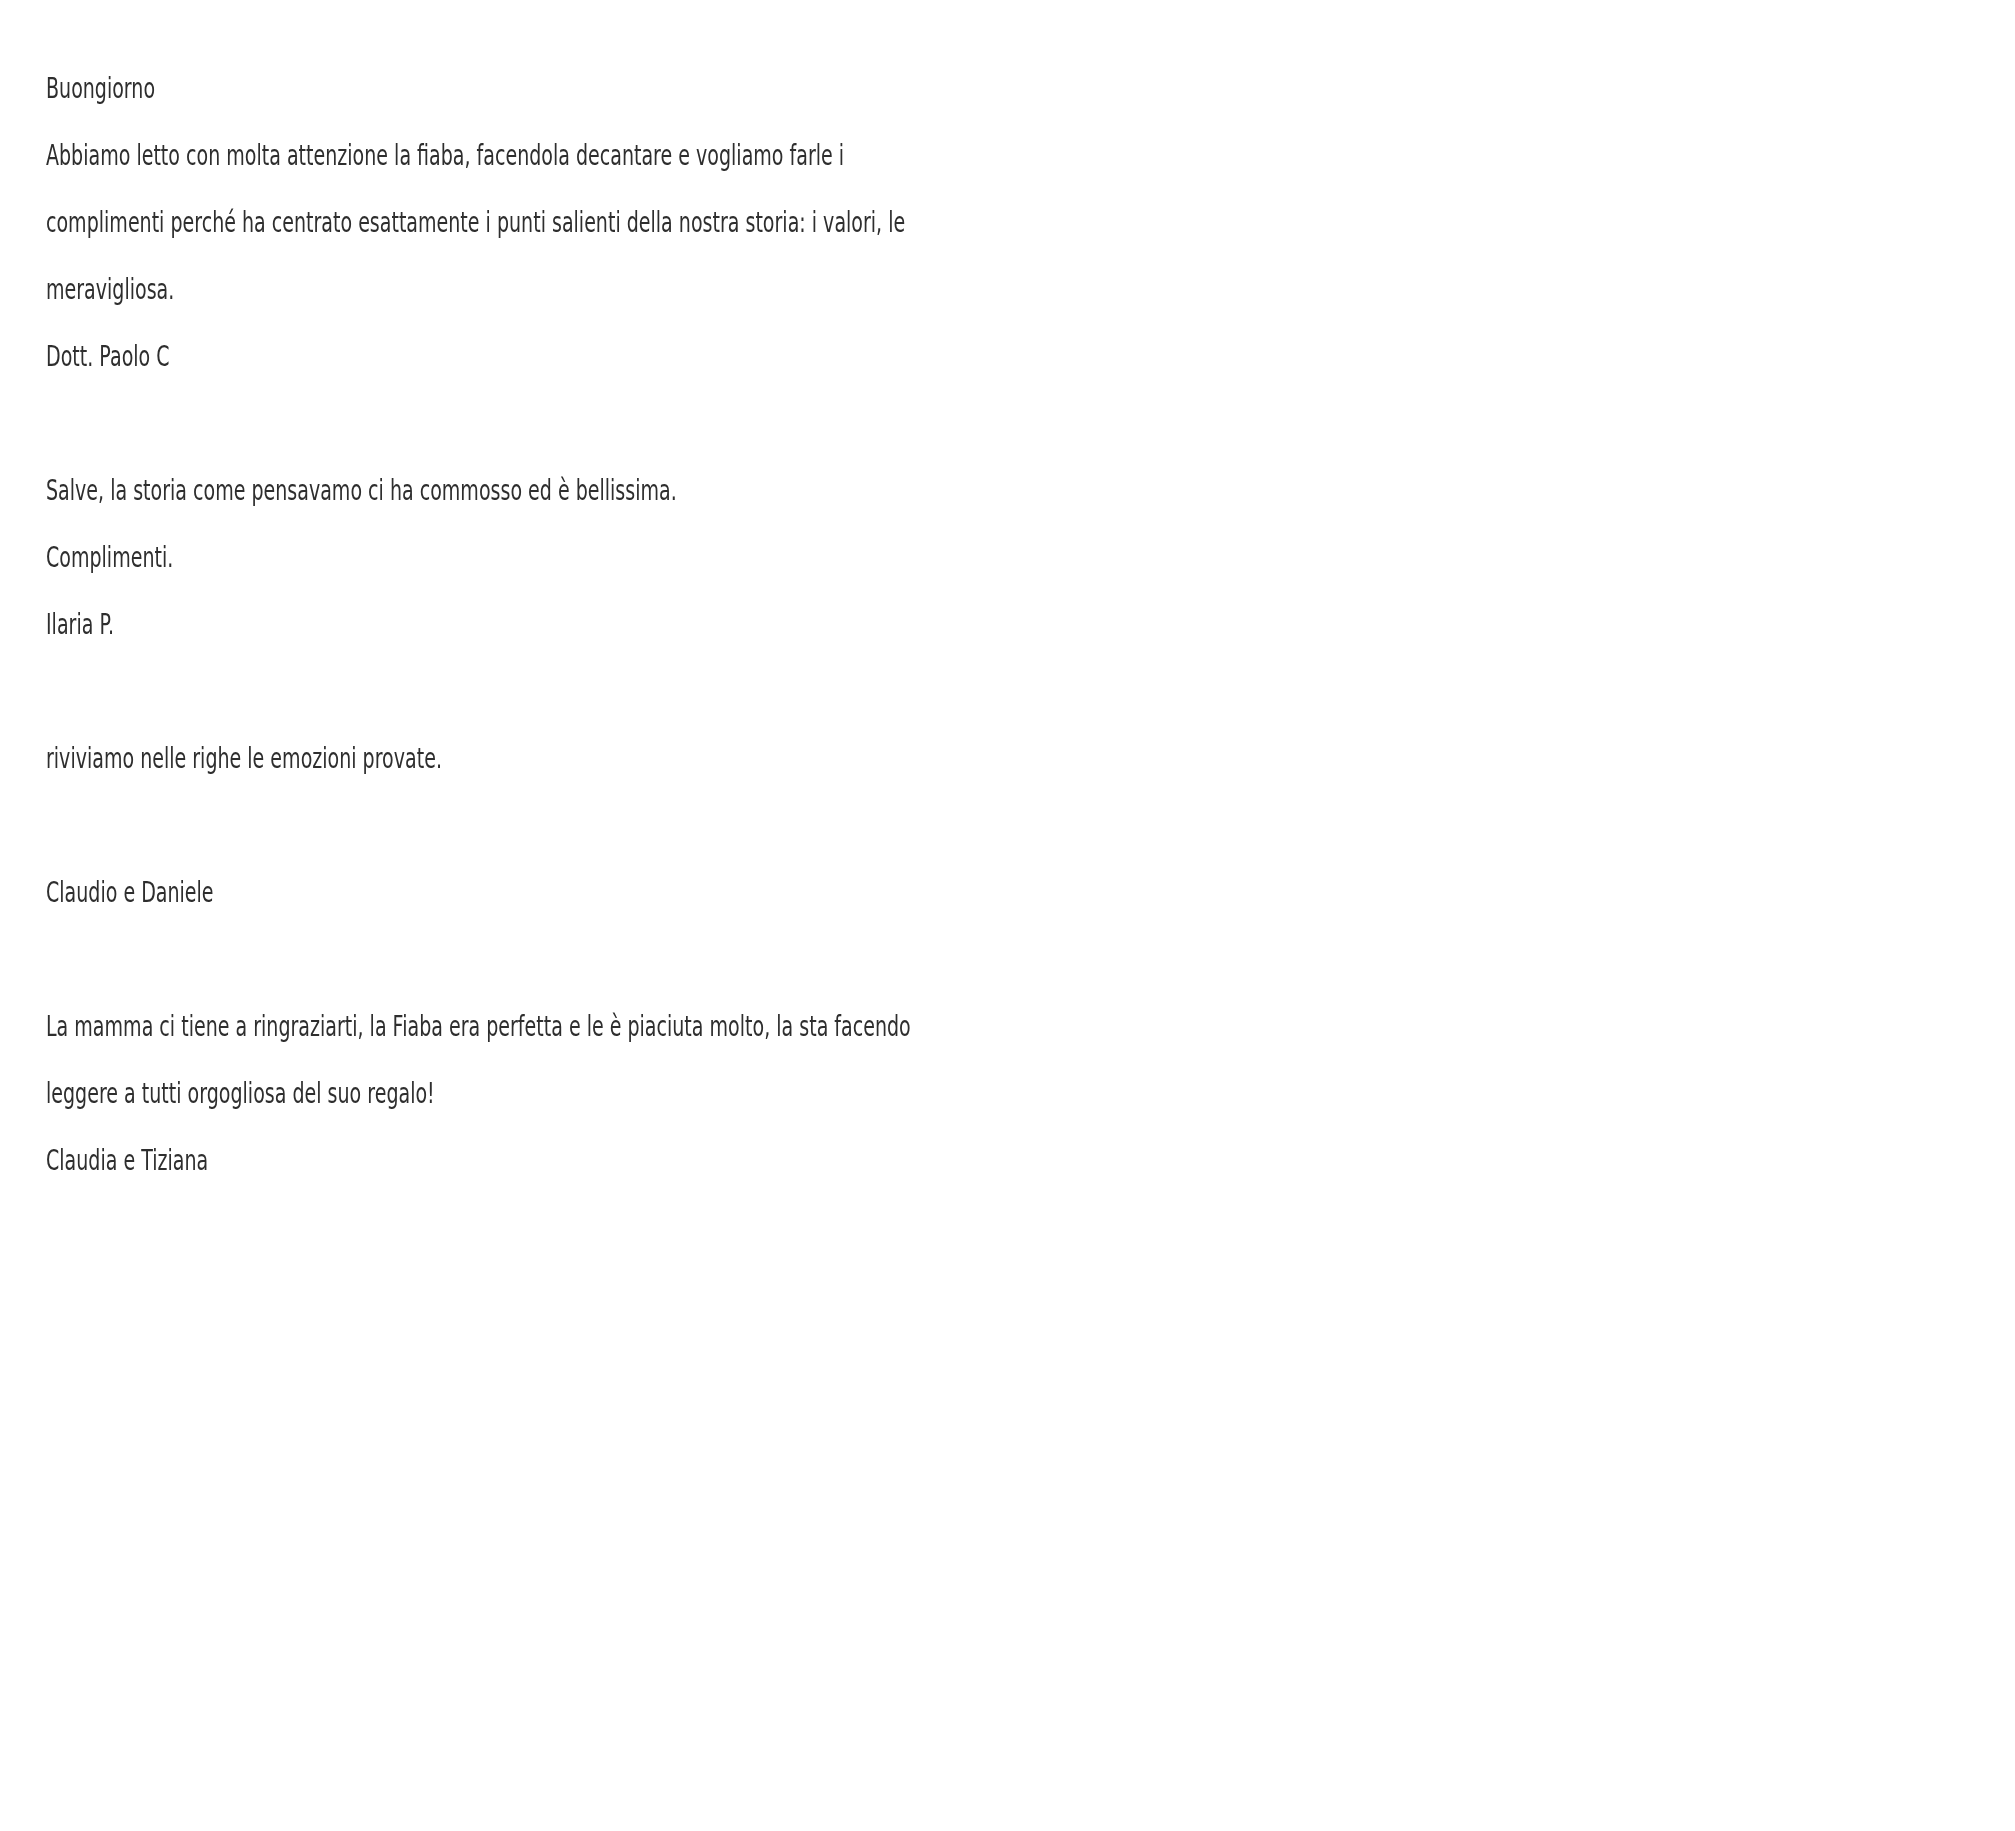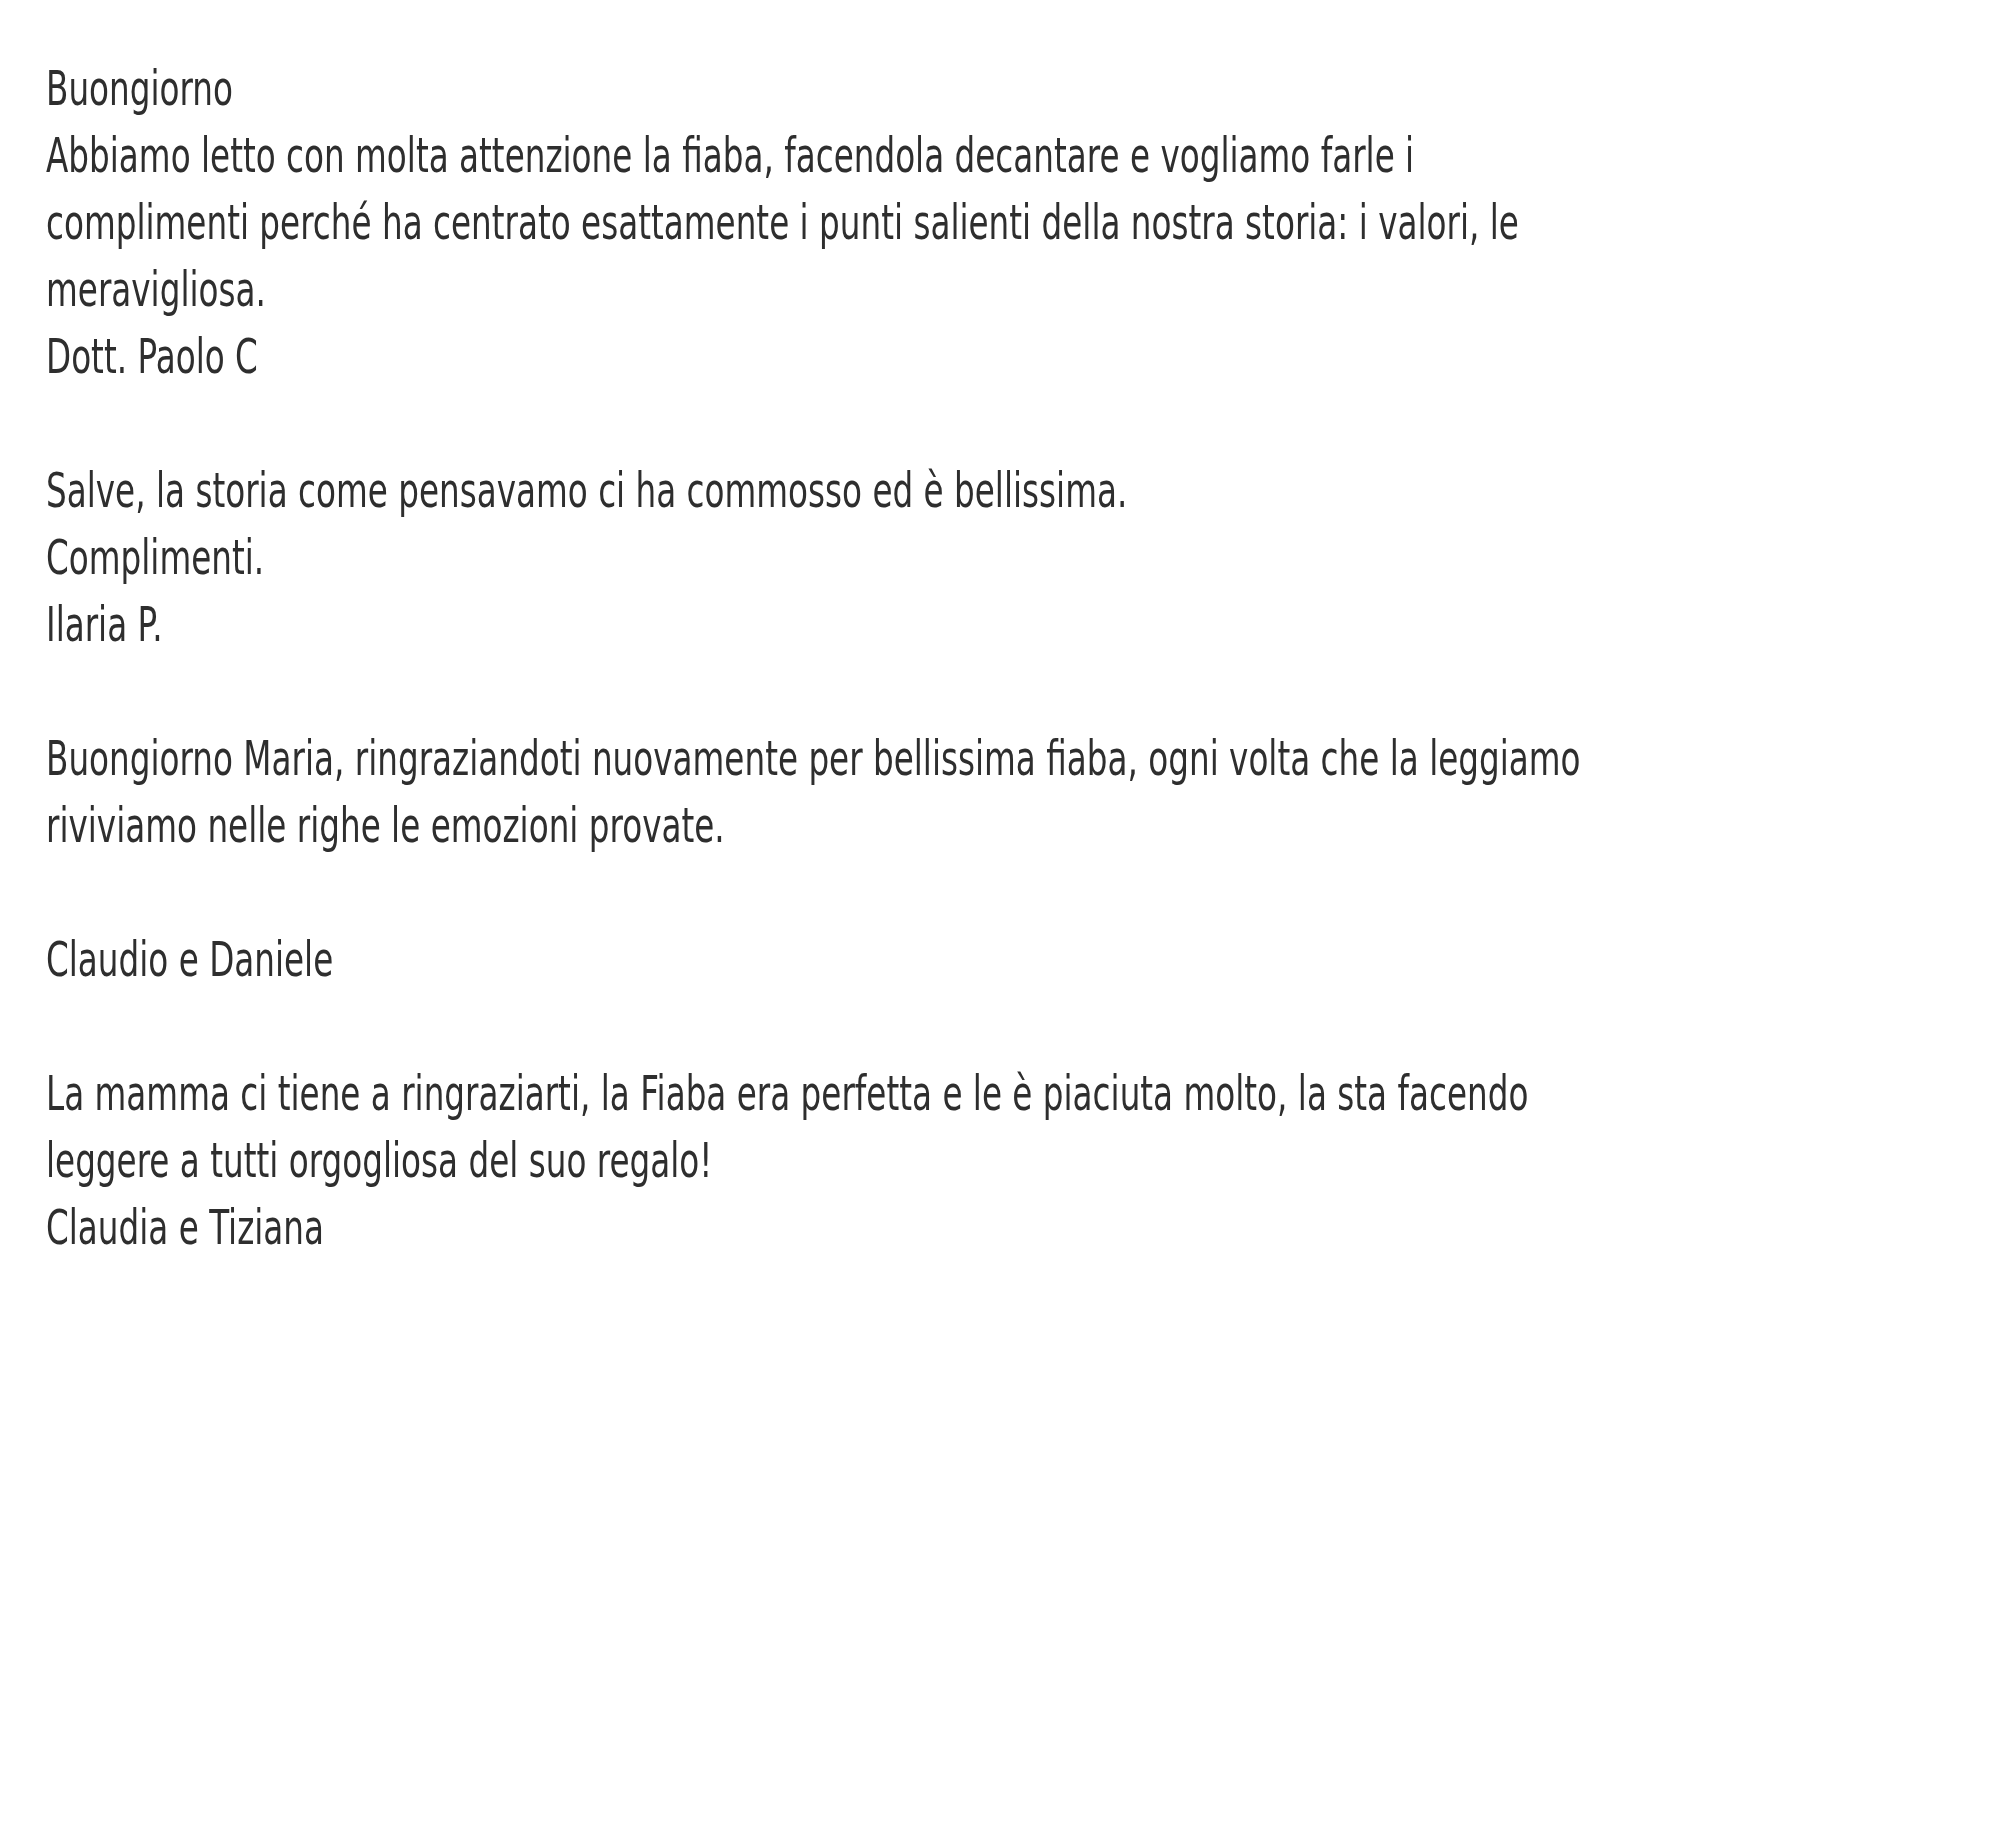--- a/index.html
+++ b/index.html
@@ -18,21 +18,21 @@
     font-family: cursive, "DejaVu Sans", sans-serif;
     color: #2e2e2e;
   }
   .block {
     margin: 0 0 67px 0;
   }
   .line {
     height: 67px;
     line-height: 67px;
     white-space: nowrap;
-    font-size: 48px;
+    font-size: 28px;
   }
   .line > span {
     display: inline-block;
     transform: scaleX(0.68);
     transform-origin: left center;
     letter-spacing: 0px;
   }
 </style>
 </head>
 <body>
@@ -47,21 +47,20 @@
     <div class="line"><span>Dott. Paolo C</span></div>
   </div>
 
   <div class="block">
     <div class="line"><span>Salve, la storia come pensavamo ci ha commosso ed è bellissima.</span></div>
     <div class="line"><span>Complimenti.</span></div>
     <div class="line"><span>Ilaria P.</span></div>
   </div>
 
   <div class="block">
-    <div class="line"><span>Buongiorno Maria, ringraziandoti nuovamente per bellissima fiaba, ogni volta che la leggiamo</span></div>
     <div class="line"><span>riviviamo nelle righe le emozioni provate.</span></div>
   </div>
 
   <div class="block">
     <div class="line"><span>Claudio e Daniele</span></div>
   </div>
 
   <div class="block">
     <div class="line"><span>La mamma ci tiene a ringraziarti, la Fiaba era perfetta e le è piaciuta molto, la sta facendo</span></div>
     <div class="line"><span>leggere a tutti orgogliosa del suo regalo!</span></div>

